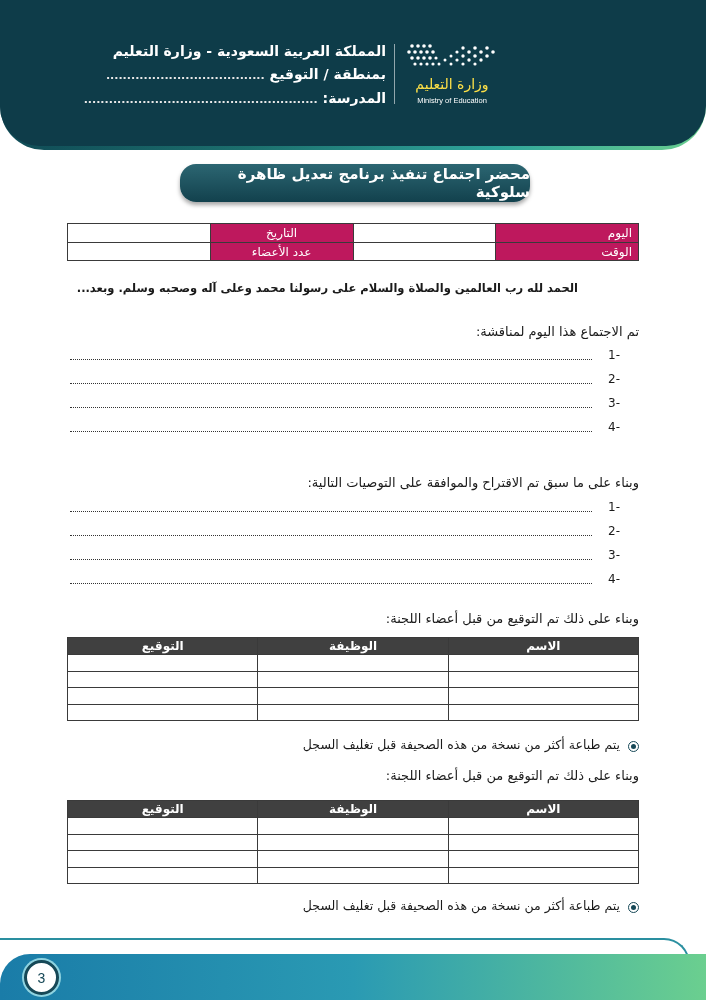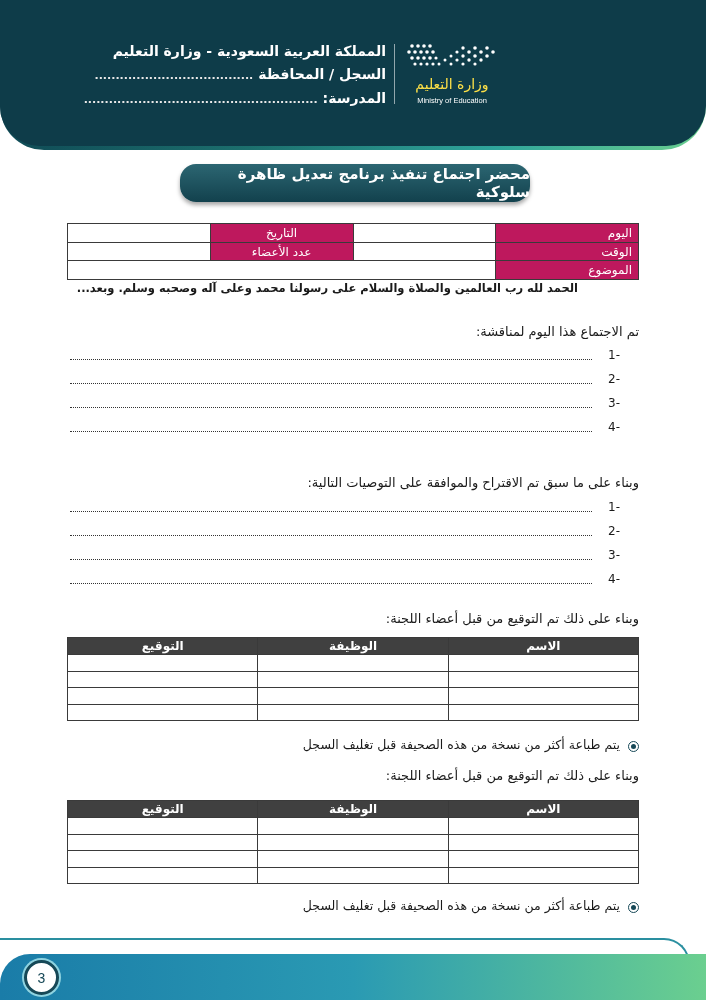--- a/index.html
+++ b/index.html
@@ -104,21 +104,21 @@
   }
 </style>
 </head>
 <body>
 
 <div class="header-accent"></div>
 <div class="header">
   <div class="header-lines">
     <div>المملكة العربية السعودية - وزارة التعليم</div>
     <div>
-      <span>السجل / المحافظة</span>
+      <span>بمنطقة / التوقيع</span>
       <span class="dots">......................................</span>
     </div>
     <div>
       <span>المدرسة:</span>
       <span class="dots">........................................................</span>
     </div>
   </div>
   <div class="logo-divider"></div>
   <svg class="logo" viewBox="0 0 98 70">
     <g fill="#ffffff">
@@ -174,24 +174,20 @@
     <td style="width:25%"></td>
     <td class="lbl center" style="width:25%">التاريخ</td>
     <td style="width:25%"></td>
   </tr>
   <tr>
     <td class="lbl">الوقت</td>
     <td></td>
     <td class="lbl center">عدد الأعضاء</td>
     <td></td>
   </tr>
-  <tr>
-    <td class="lbl">الموضوع</td>
-    <td colspan="3"></td>
-  </tr>
 </tbody>
   </table>
 
 <div class="praise">الحمد لله رب العالمين والصلاة والسلام على رسولنا محمد وعلى آله وصحبه وسلم. وبعد...</div>
 
 <div class="section-head" style="top:324px">تم الاجتماع هذا اليوم لمناقشة:</div>
 <div class="line-row" style="top:348px">
   <span class="num">-1</span>
     <span class="fill"></span>
 </div>

